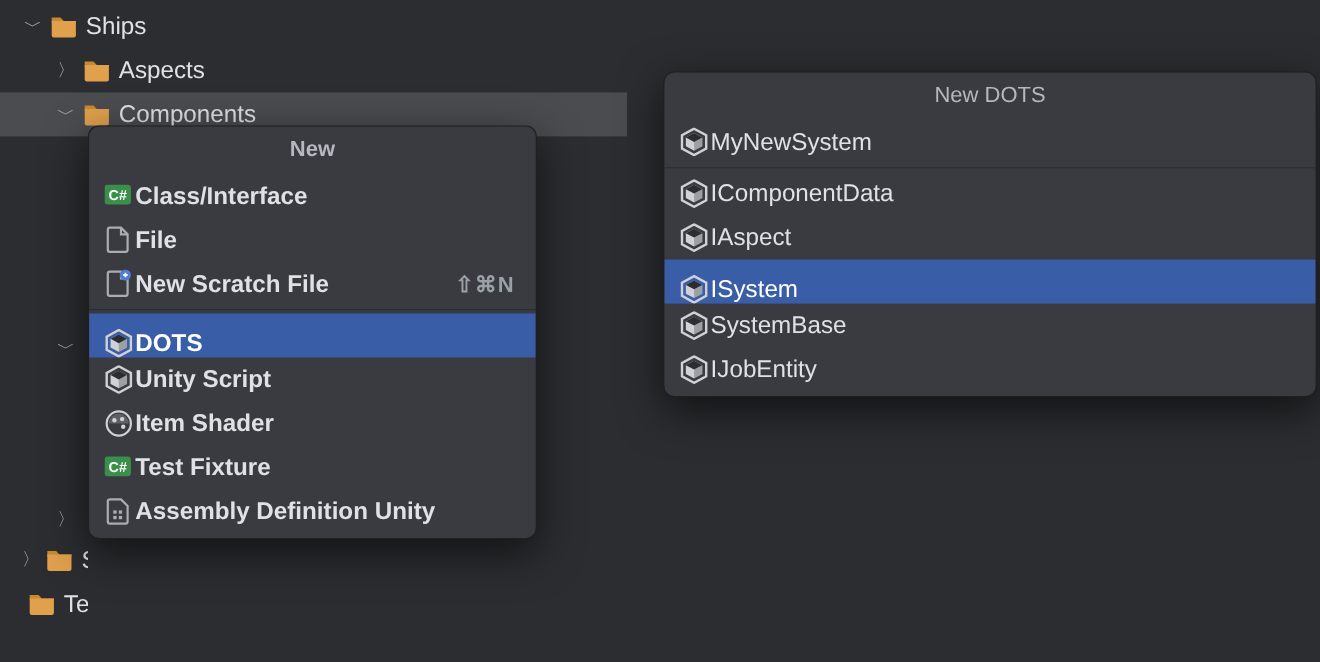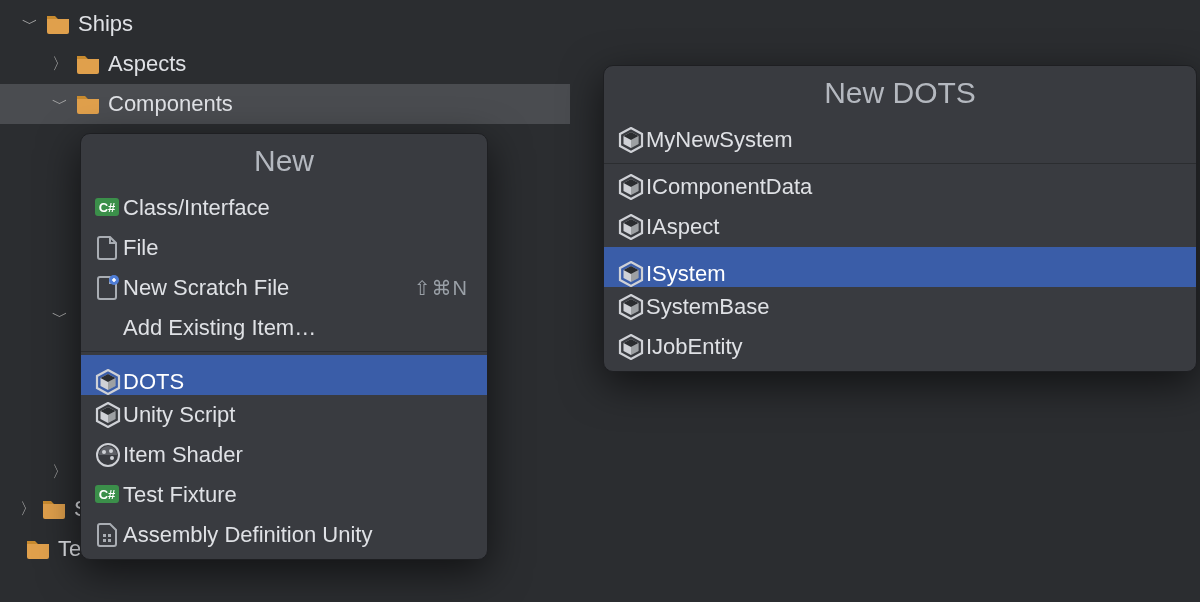--- a/index.html
+++ b/index.html
@@ -48,36 +48,36 @@
     border: 1px solid #1e1f22;
     border-radius: 10px;
     box-shadow: 0 12px 40px rgba(0,0,0,0.6);
     padding-bottom: 4px;
     overflow: hidden;
   }
   .menu-title {
     text-align: center;
     color: #b4b8bf;
     padding: 10px 0 10px;
-    font-size: 30px;
+    font-size: 20px;
   }
   .menu-item {
     display: flex;
     align-items: center;
     height: 40px;
     padding: 0 19px 0 14px;
     gap: 2px;
     white-space: nowrap;
   }
   .menu-item.selected { background: #3a5da8; color: #ffffff; align-items: flex-end; }
   .menu-item .shortcut { margin-left: auto; color: #9aa0a7; font-size: 20px; letter-spacing: 1px; }
   .menu-sep { height: 1px; background: #2b2d30; margin: 3px 0; }
   .menu-item .spacer-icon { width: 26px; }
 
-  .menu1 { left: 80px;  top: 133px; width: 408px; }
+  .menu1 { left: 80px;  top: 114px; width: 408px; font-weight: bold; }
   .menu2 { left: 603px; top: 65px;  width: 594px; }
 
   
   svg { display: block; }
 </style>
 </head>
 <body>
 
 <svg width="0" height="0" style="position:absolute">
   <defs>
@@ -197,24 +197,20 @@
       </div>
       <div class="menu-item">
         <span class="scratch-icon">
           <svg width="26" height="26" viewBox="0 0 26 26">
             <use href="#scratch-svg"></use>
           </svg>
         </span>
         <span class="label">New Scratch File</span>
         <span class="shortcut">⇧⌘N</span>
       </div>
-      <div class="menu-item">
-        <span class="spacer-icon"></span>
-        <span class="label">Add Existing Item…</span>
-      </div>
       <div class="menu-sep"></div>
       <div class="menu-item selected">
         <span class="unity-icon">
           <svg width="26" height="26" viewBox="0 0 26 26">
             <use href="#unity-svg"></use>
           </svg>
         </span>
         <span class="label">DOTS</span>
       </div>
       <div class="menu-item">

